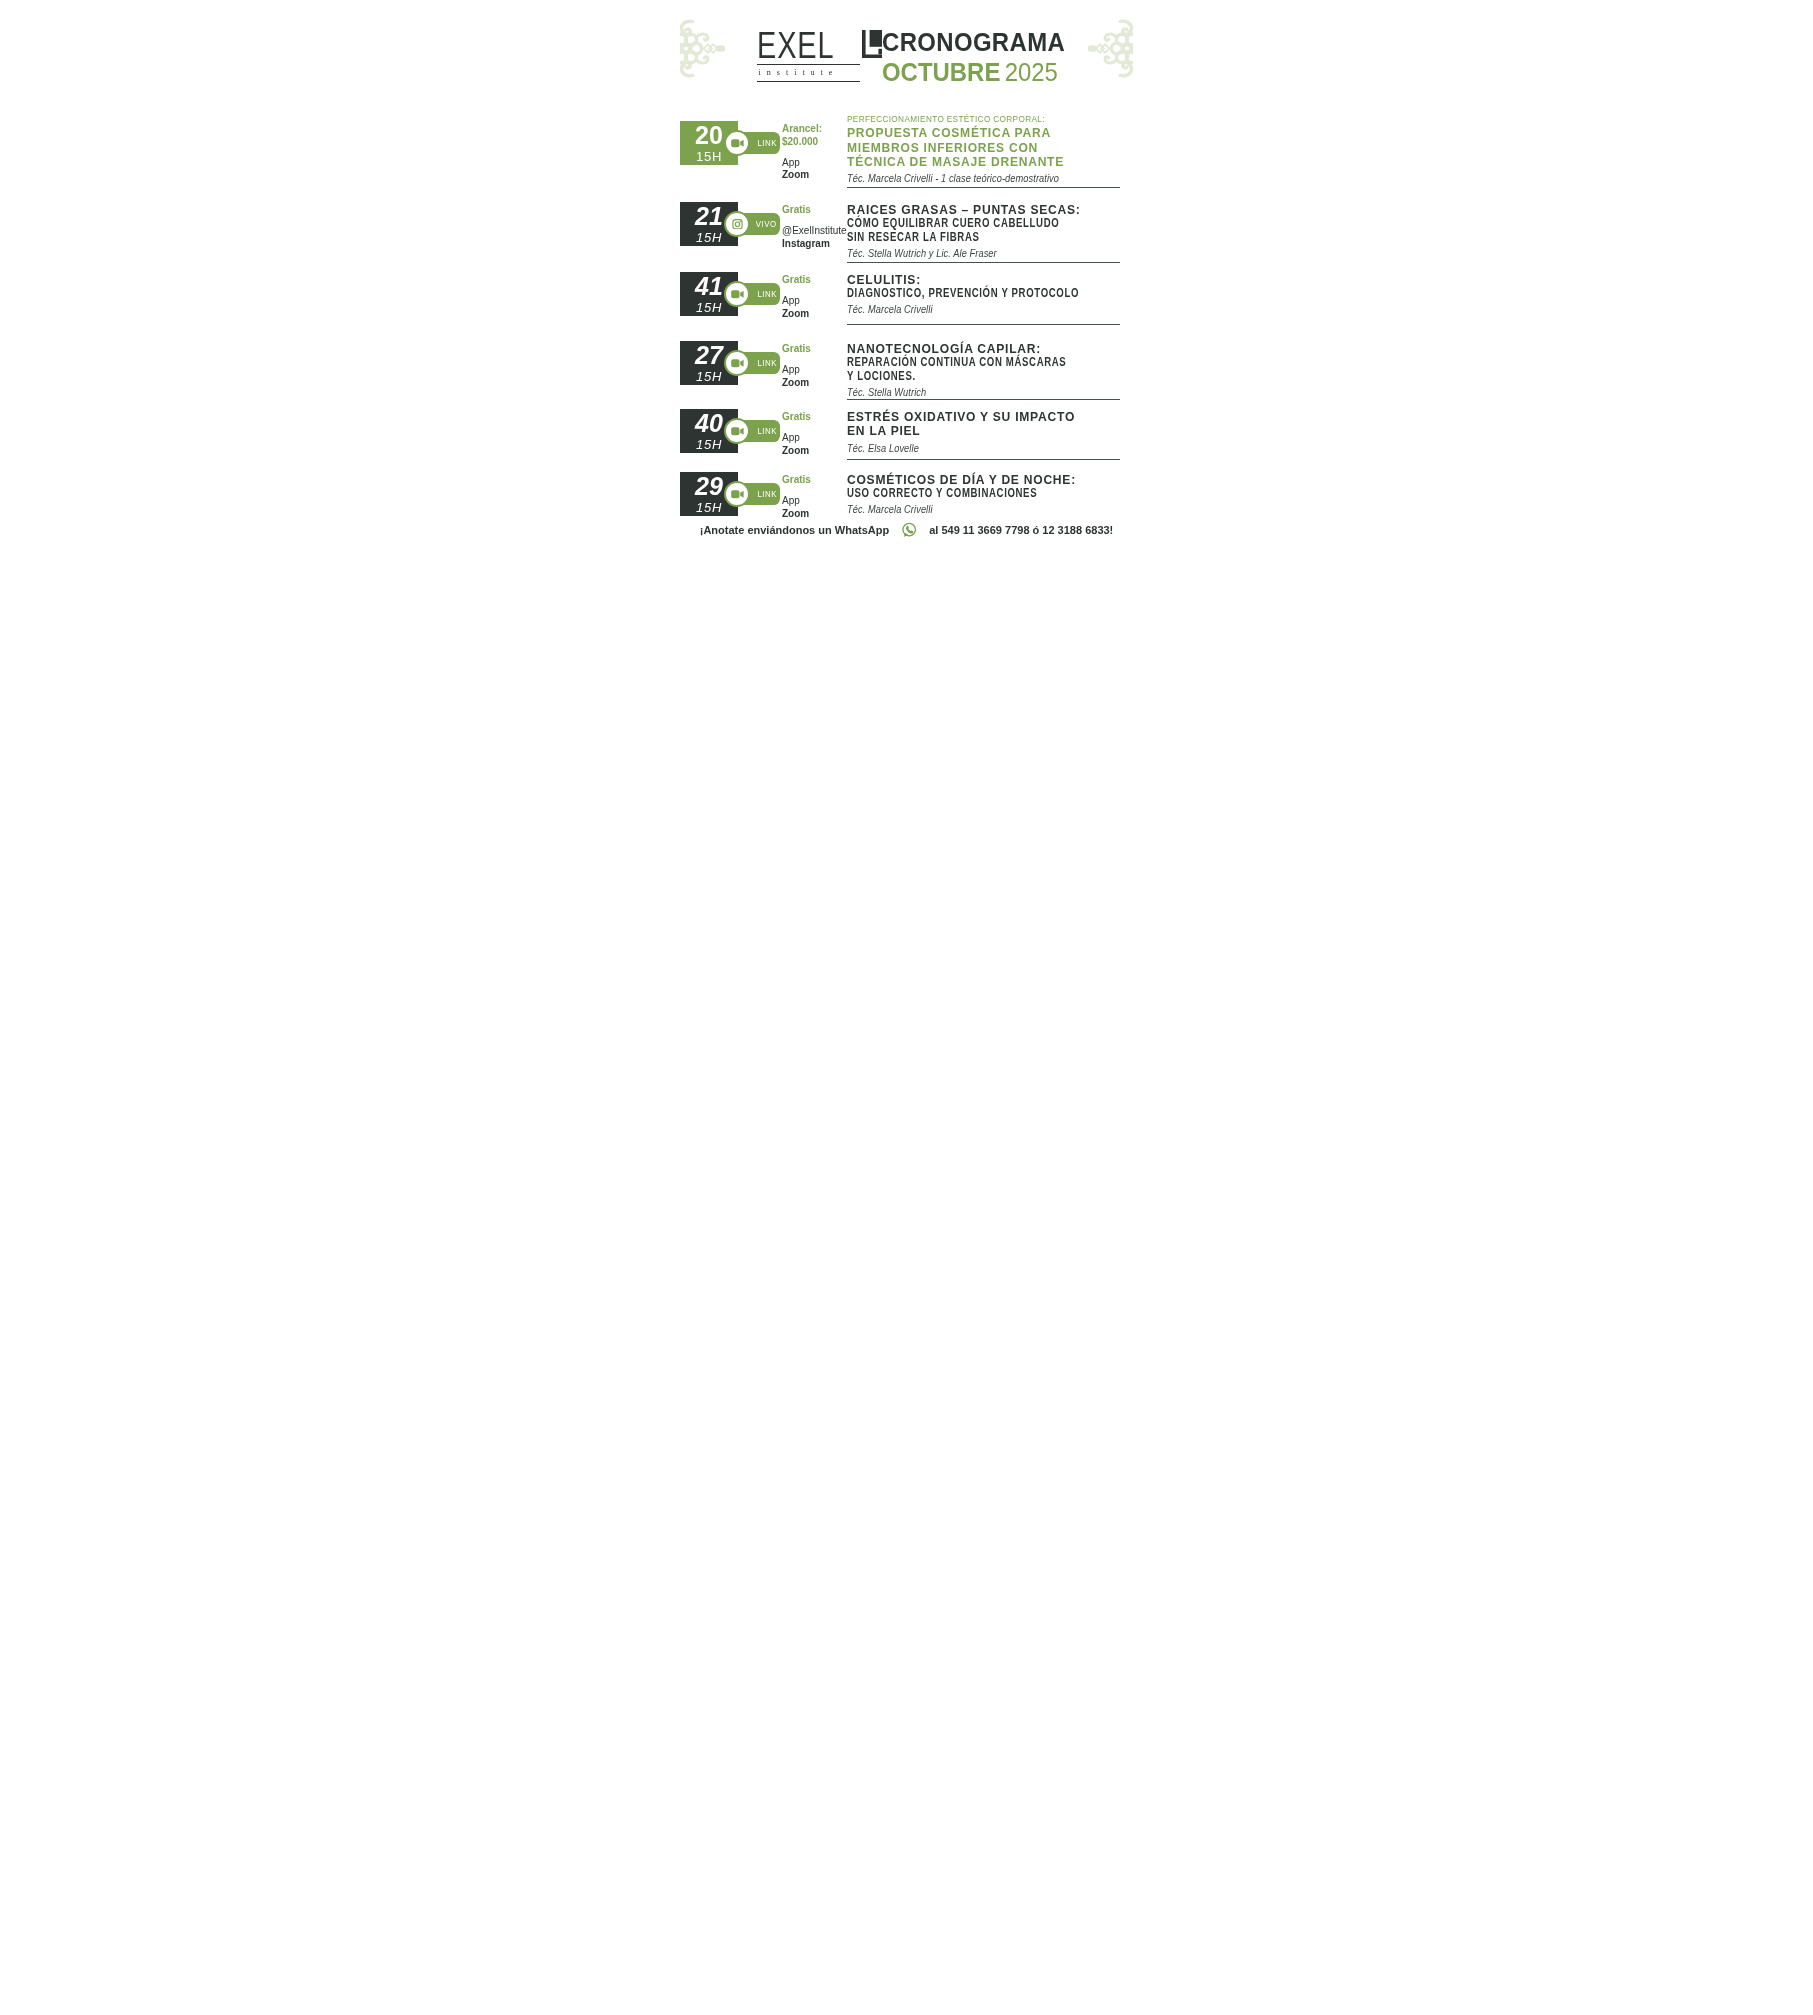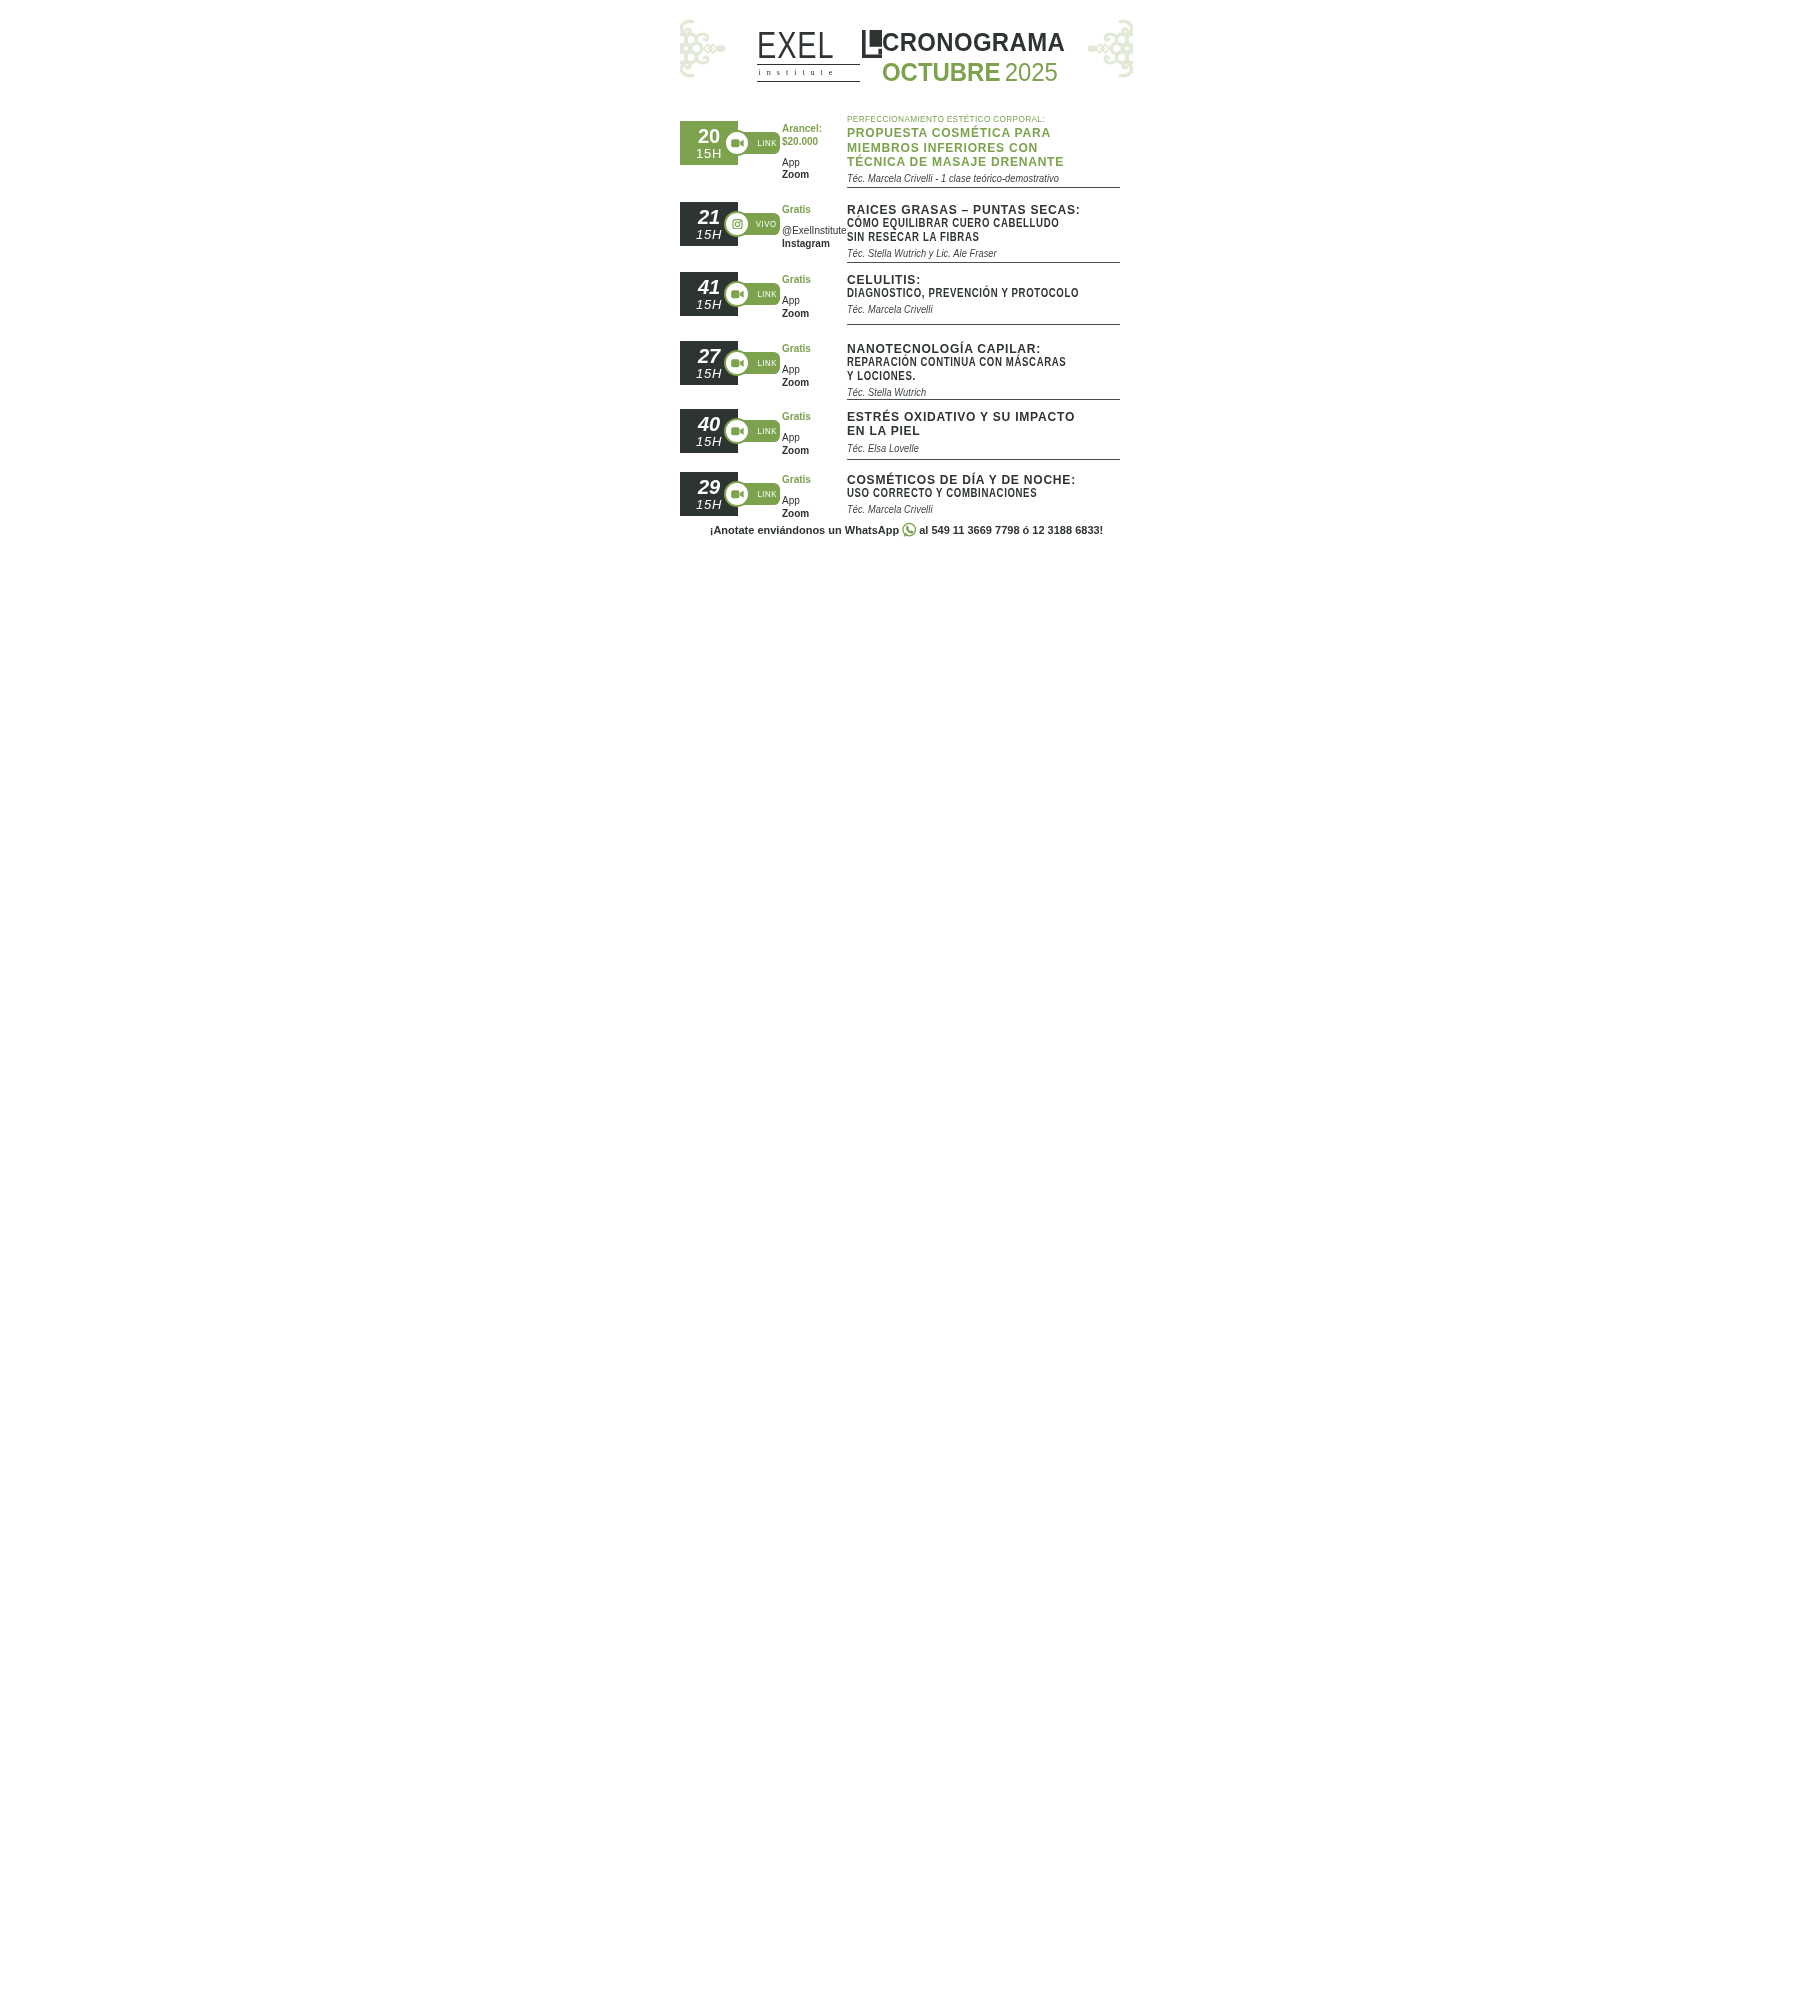--- a/index.html
+++ b/index.html
@@ -33,21 +33,21 @@
   .title-year{font-weight:400;margin-left:4.8px;}
 
   
   .event-row{position:absolute;left:0;width:100%;}
   .row-1{top:121px;} .row-2{top:202px;} .row-3{top:272px;}
   .row-4{top:341px;} .row-5{top:409px;} .row-6{top:472px;}
 
   .date-box{position:absolute;left:0;top:0;width:58px;height:44px;display:flex;flex-direction:column;align-items:center;justify-content:center;gap:1.2px;color:#fff;}
   .box-green{background:var(--green);}
   .box-dark{background:var(--dark);font-style:italic;}
-  .date-day{font-size:20px;font-weight:700;line-height:1;}
+  .date-day{font-size:25px;font-weight:700;line-height:1;}
   .date-time{font-size:13px;font-weight:400;line-height:1;letter-spacing:0.8px;}
 
   .badge{position:absolute;left:44px;top:8.9px;width:26px;height:26px;cursor:pointer;}
   .badge-pill{position:absolute;left:12px;top:2px;width:44px;height:22px;background:var(--green);border-radius:6.4px;display:flex;align-items:center;justify-content:flex-end;padding-right:3px;}
   .badge-label{color:#fff;font-size:9.3px;font-weight:400;letter-spacing:0.6px;transform:scaleX(0.85);transform-origin:right center;}
   .badge-circle{position:absolute;left:0;top:0;width:26px;height:26px;border-radius:50%;background:#fff;border:2px solid var(--green);display:flex;align-items:center;justify-content:center;}
   .badge-circle svg{width:13px;height:10.5px;}
 
   .access-col{position:absolute;left:102px;top:2px;font-size:10px;line-height:1.28;white-space:nowrap;}
   .access-line.accent-bold{color:var(--green);font-weight:700;}
@@ -61,21 +61,21 @@
   .title-line{font-size:13px;font-weight:700;color:var(--dark);line-height:1.12;letter-spacing:0.8px;transform:scaleX(0.93);transform-origin:left top;white-space:nowrap;}
   .title-line.title-green{color:var(--green);}
   .subtitle-line{font-size:12px;font-weight:700;color:var(--dark);line-height:1.1;letter-spacing:0.8px;transform:scaleX(0.8);transform-origin:left top;white-space:nowrap;}
   .speaker{font-size:10.5px;font-style:italic;font-weight:400;color:#3C4340;margin-top:2.8px;letter-spacing:0.1px;transform:scaleX(0.88);transform-origin:left top;white-space:nowrap;}
 
   .divider{position:absolute;left:167px;width:273px;height:1.2px;background:var(--divider);}
   .row-1 .divider{top:66px;} .row-2 .divider{top:60px;} .row-3 .divider{top:52px;}
   .row-4 .divider{top:58px;} .row-5 .divider{top:50px;}
 
   
-  .footer{position:absolute;top:522px;left:0;width:100%;display:flex;align-items:center;justify-content:center;gap:2px;color:var(--dark);font-size:11px;font-weight:700;white-space:nowrap;}
+  .footer{position:absolute;top:522px;left:0;width:100%;display:flex;align-items:center;justify-content:center;gap:12px;color:var(--dark);font-size:11px;font-weight:700;white-space:nowrap;}
   .footer-icon{width:16px;height:16px;flex:0 0 auto;}
 </style>
 </head>
 <body>
 
 <div class="page">
 
   <svg class="ornament ornament-left" viewBox="0 0 120 140" aria-hidden="true">
     <g stroke="#E2E9D6" fill="none" stroke-linecap="round">
       <circle cx="52" cy="70" r="13" stroke-width="8"></circle>

